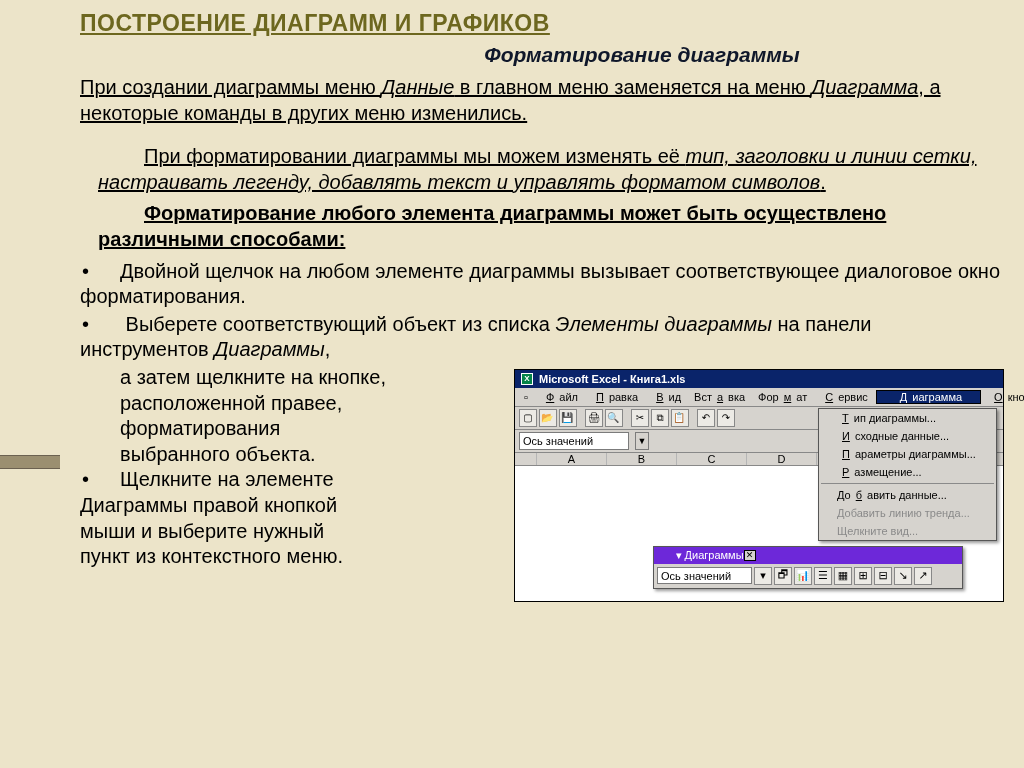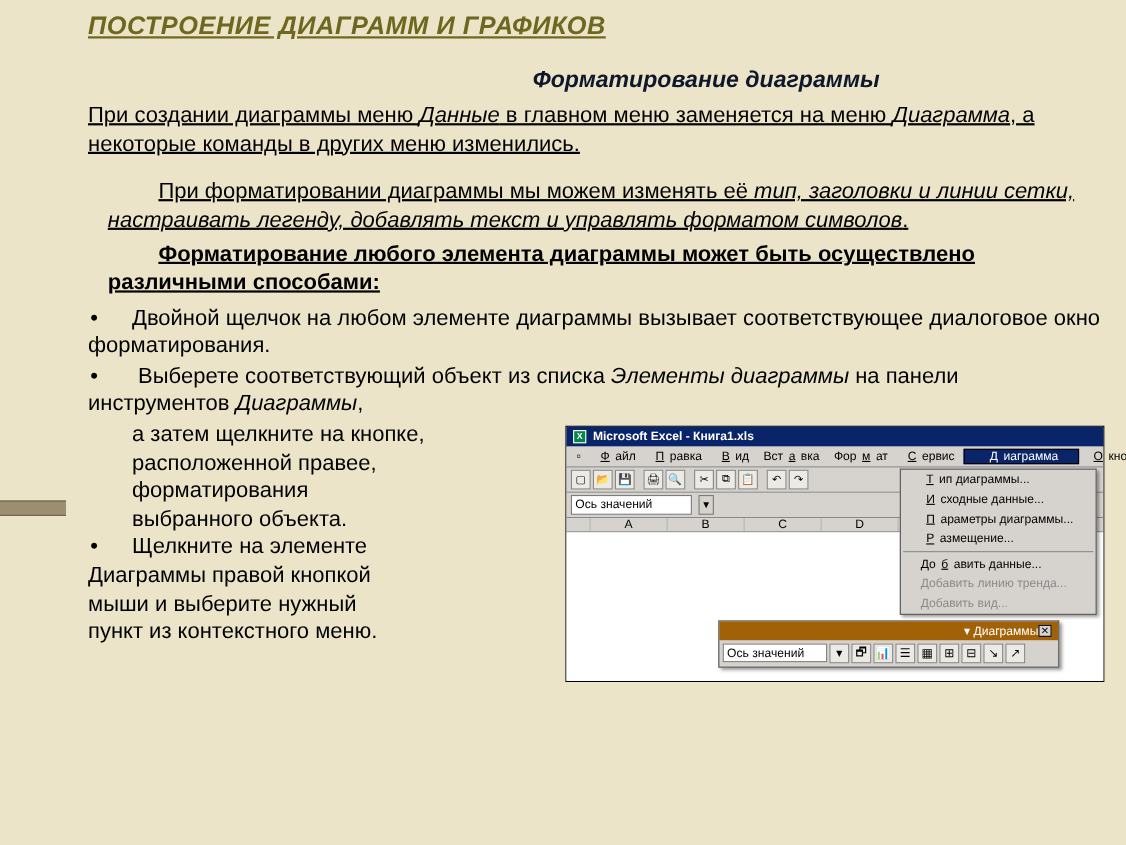--- a/index.html
+++ b/index.html
@@ -27,24 +27,23 @@
     position: absolute;
     left: 60px;
     top: 0;
     right: 0;
     padding: 10px 20px 0 20px;
   }
   .title {
     color: #6d671f;
     font-size: 23px;
     font-weight: bold;
-    font-style: italic;
     text-decoration: underline;
     letter-spacing: 0.5px;
-    margin-bottom: 24px;
+    margin-bottom: 6px;
   }
   .subtitle {
     color: #0f172a;
     font-size: 21px;
     font-weight: bold;
     font-style: italic;
     text-align: center;
     margin-left: 200px;
     margin-bottom: 8px;
   }
@@ -179,22 +178,22 @@
     position: absolute;
     right: 40px;
     bottom: 12px;
     width: 310px;
     background: #d6d3ce;
     border: 1px solid #565656;
     box-shadow: 2px 2px 3px rgba(0,0,0,0.4);
     font-size: 11px;
   }
   .ct-title {
-    background: #a16207; color: #fff; padding: 2px 6px;
-    display: flex; justify-content: flex-end; align-items: center;
+    background: #6d28d9; color: #fff; padding: 2px 22px;
+    display: flex; justify-content: flex-start; align-items: center;
   }
   .ct-title .x { width: 12px; height: 11px; background: #d6d3ce; color: #000; border: 1px solid #000; font-size: 9px; text-align: center; line-height: 9px; }
   .ct-body { padding: 3px; display: flex; align-items: center; gap: 2px; }
   .ct-body input { width: 95px; height: 17px; font-size: 11px; border: 1px solid #7b7b7b; padding: 0 3px; }
   .ct-btn { width: 18px; height: 18px; border: 1px solid #888; background: #eceae5; display: inline-flex; align-items: center; justify-content: center; }
 </style>
 </head>
 <body>
 
 <div class="side-stripe"></div>
@@ -252,21 +251,21 @@
         <span>Спрвка</span>
 
         <div class="dropdown">
           <div class="item"><span class="uletter">Т</span>ип диаграммы...</div>
           <div class="item"><span class="uletter">И</span>сходные данные...</div>
           <div class="item"><span class="uletter">П</span>араметры диаграммы...</div>
           <div class="item"><span class="uletter">Р</span>азмещение...</div>
           <hr>
           <div class="item">До<span class="uletter">б</span>авить данные...</div>
           <div class="item disabled">Добавить линию тренда...</div>
-          <div class="item disabled">Добавить вид...</div>
+          <div class="item disabled">Щелкните вид...</div>
         </div>
       </div>
       <div class="xl-toolbar">
         <span class="xl-btn">▢</span>
         <span class="xl-btn">📂</span>
         <span class="xl-btn">💾</span>
         <span class="xl-sep"></span>
         <span class="xl-btn">🖨</span>
         <span class="xl-btn">🔍</span>
         <span class="xl-sep"></span>

